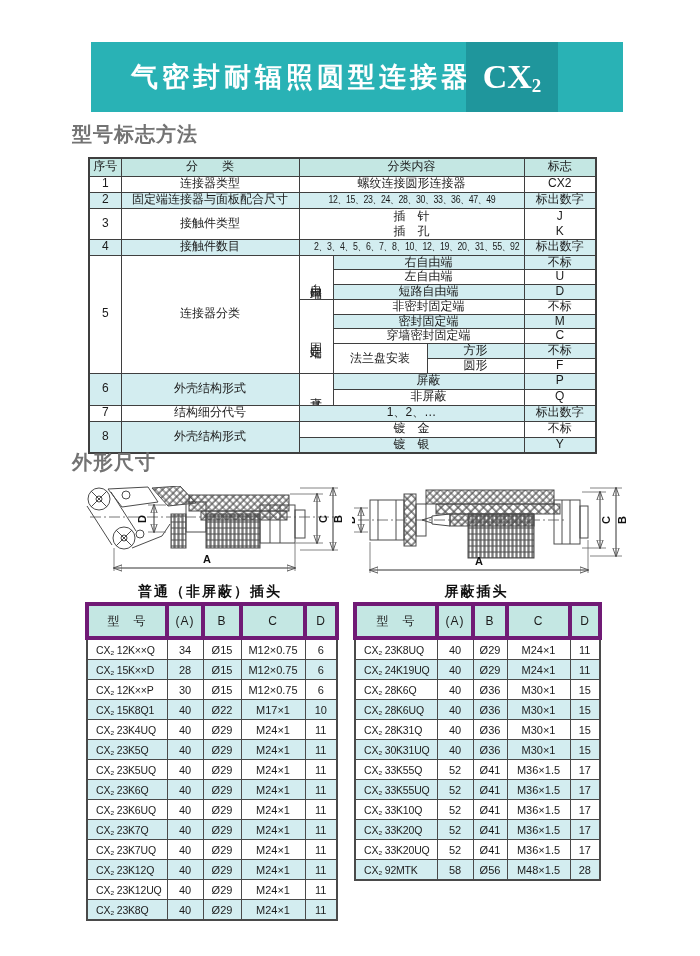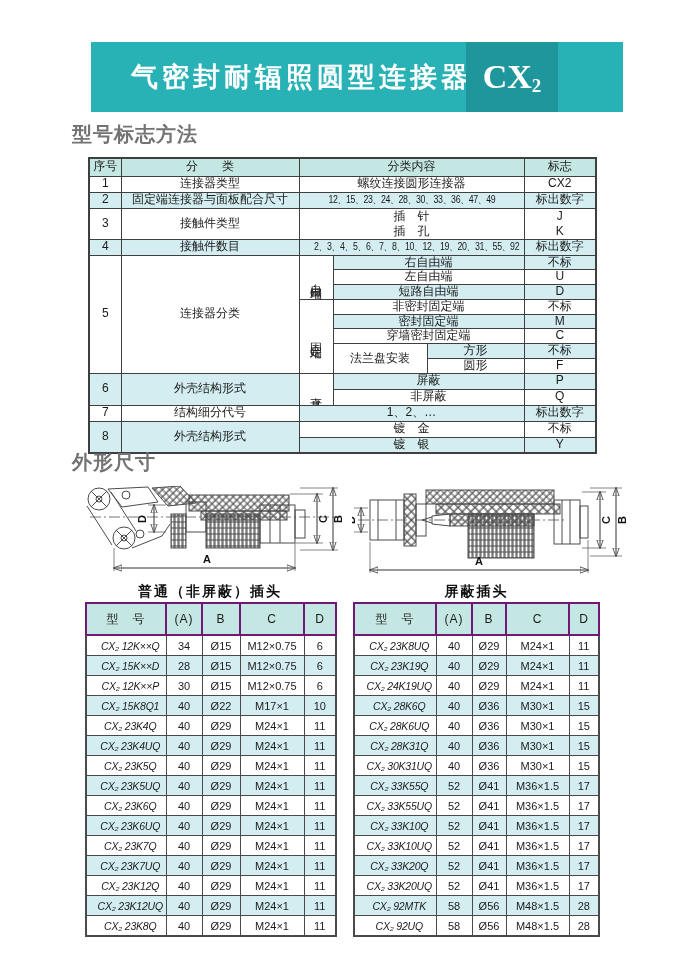--- a/index.html
+++ b/index.html
@@ -51,24 +51,24 @@
   .caption{position:absolute;top:583px;text-align:center;font-size:14px;font-weight:600;
         letter-spacing:2px;color:#111;}
   #cap-left{left:85px;width:250px;}
   #cap-right{left:353px;width:247px;}
 
   
   .plug{position:absolute;top:602px;table-layout:fixed;font-size:11px;border:2px solid #4a4a4a;}
   #plug-left{left:85px;width:250px;}
   #plug-right{left:353px;width:247px;}
   .plug th{background:var(--table-header-bg,#c4e7e3);height:28px;font-size:12px;font-weight:normal;
-        border:2px solid #701a75;letter-spacing:1px;}
+        border:4px solid #701a75;letter-spacing:1px;}
   .plug td{border:1px solid #4a4a4a;height:19px;text-align:center;padding:0;background:#fff;}
   .plug tbody tr:nth-child(even) td{background:var(--row-alt-bg,#d3edf0);}
-  .plug td.model{text-align:center;padding-left:8px;font-size:10.5px;letter-spacing:-.2px;white-space:nowrap;font-style:italic;}
+  .plug td.model{text-align:left;padding-left:8px;font-size:10.5px;letter-spacing:-.2px;white-space:nowrap;}
 </style>
 </head>
 <body>
 
 <div class="page">
 
   <div class="banner">
     <div class="banner-title">气密封耐辐照圆型连接器</div>
     <div class="banner-box">
       <span class="banner-model"><span>CX</span><span class="sub">2</span></span>
@@ -343,27 +343,20 @@
           <td>6</td>
         </tr>
         <tr>
           <td class="model">CX₂ 15K8Q1</td>
           <td>40</td>
           <td>Ø22</td>
           <td>M17×1</td>
           <td>10</td>
         </tr>
         <tr>
-          <td class="model">CX₂ 23K4Q</td>
-          <td>40</td>
-          <td>Ø29</td>
-          <td>M24×1</td>
-          <td>11</td>
-        </tr>
-        <tr>
           <td class="model">CX₂ 23K4UQ</td>
           <td>40</td>
           <td>Ø29</td>
           <td>M24×1</td>
           <td>11</td>
         </tr>
         <tr>
           <td class="model">CX₂ 23K5Q</td>
           <td>40</td>
           <td>Ø29</td>
@@ -448,27 +441,20 @@
     </thead>
     <tbody>
         <tr>
           <td class="model">CX₂ 23K8UQ</td>
           <td>40</td>
           <td>Ø29</td>
           <td>M24×1</td>
           <td>11</td>
         </tr>
         <tr>
-          <td class="model">CX₂ 23K19Q</td>
-          <td>40</td>
-          <td>Ø29</td>
-          <td>M24×1</td>
-          <td>11</td>
-        </tr>
-        <tr>
           <td class="model">CX₂ 24K19UQ</td>
           <td>40</td>
           <td>Ø29</td>
           <td>M24×1</td>
           <td>11</td>
         </tr>
         <tr>
           <td class="model">CX₂ 28K6Q</td>
           <td>40</td>
           <td>Ø36</td>
@@ -511,50 +497,36 @@
           <td>17</td>
         </tr>
         <tr>
           <td class="model">CX₂ 33K10Q</td>
           <td>52</td>
           <td>Ø41</td>
           <td>M36×1.5</td>
           <td>17</td>
         </tr>
         <tr>
-          <td class="model">CX₂ 33K10UQ</td>
-          <td>52</td>
-          <td>Ø41</td>
-          <td>M36×1.5</td>
-          <td>17</td>
-        </tr>
-        <tr>
           <td class="model">CX₂ 33K20Q</td>
           <td>52</td>
           <td>Ø41</td>
           <td>M36×1.5</td>
           <td>17</td>
         </tr>
         <tr>
           <td class="model">CX₂ 33K20UQ</td>
           <td>52</td>
           <td>Ø41</td>
           <td>M36×1.5</td>
           <td>17</td>
         </tr>
         <tr>
           <td class="model">CX₂ 92MTK</td>
           <td>58</td>
           <td>Ø56</td>
           <td>M48×1.5</td>
           <td>28</td>
         </tr>
-        <tr>
-          <td class="model">CX₂ 92UQ</td>
-          <td>58</td>
-          <td>Ø56</td>
-          <td>M48×1.5</td>
-          <td>28</td>
-        </tr>
       </tbody>
   </table>
 
 </div>
 
 </body></html>

